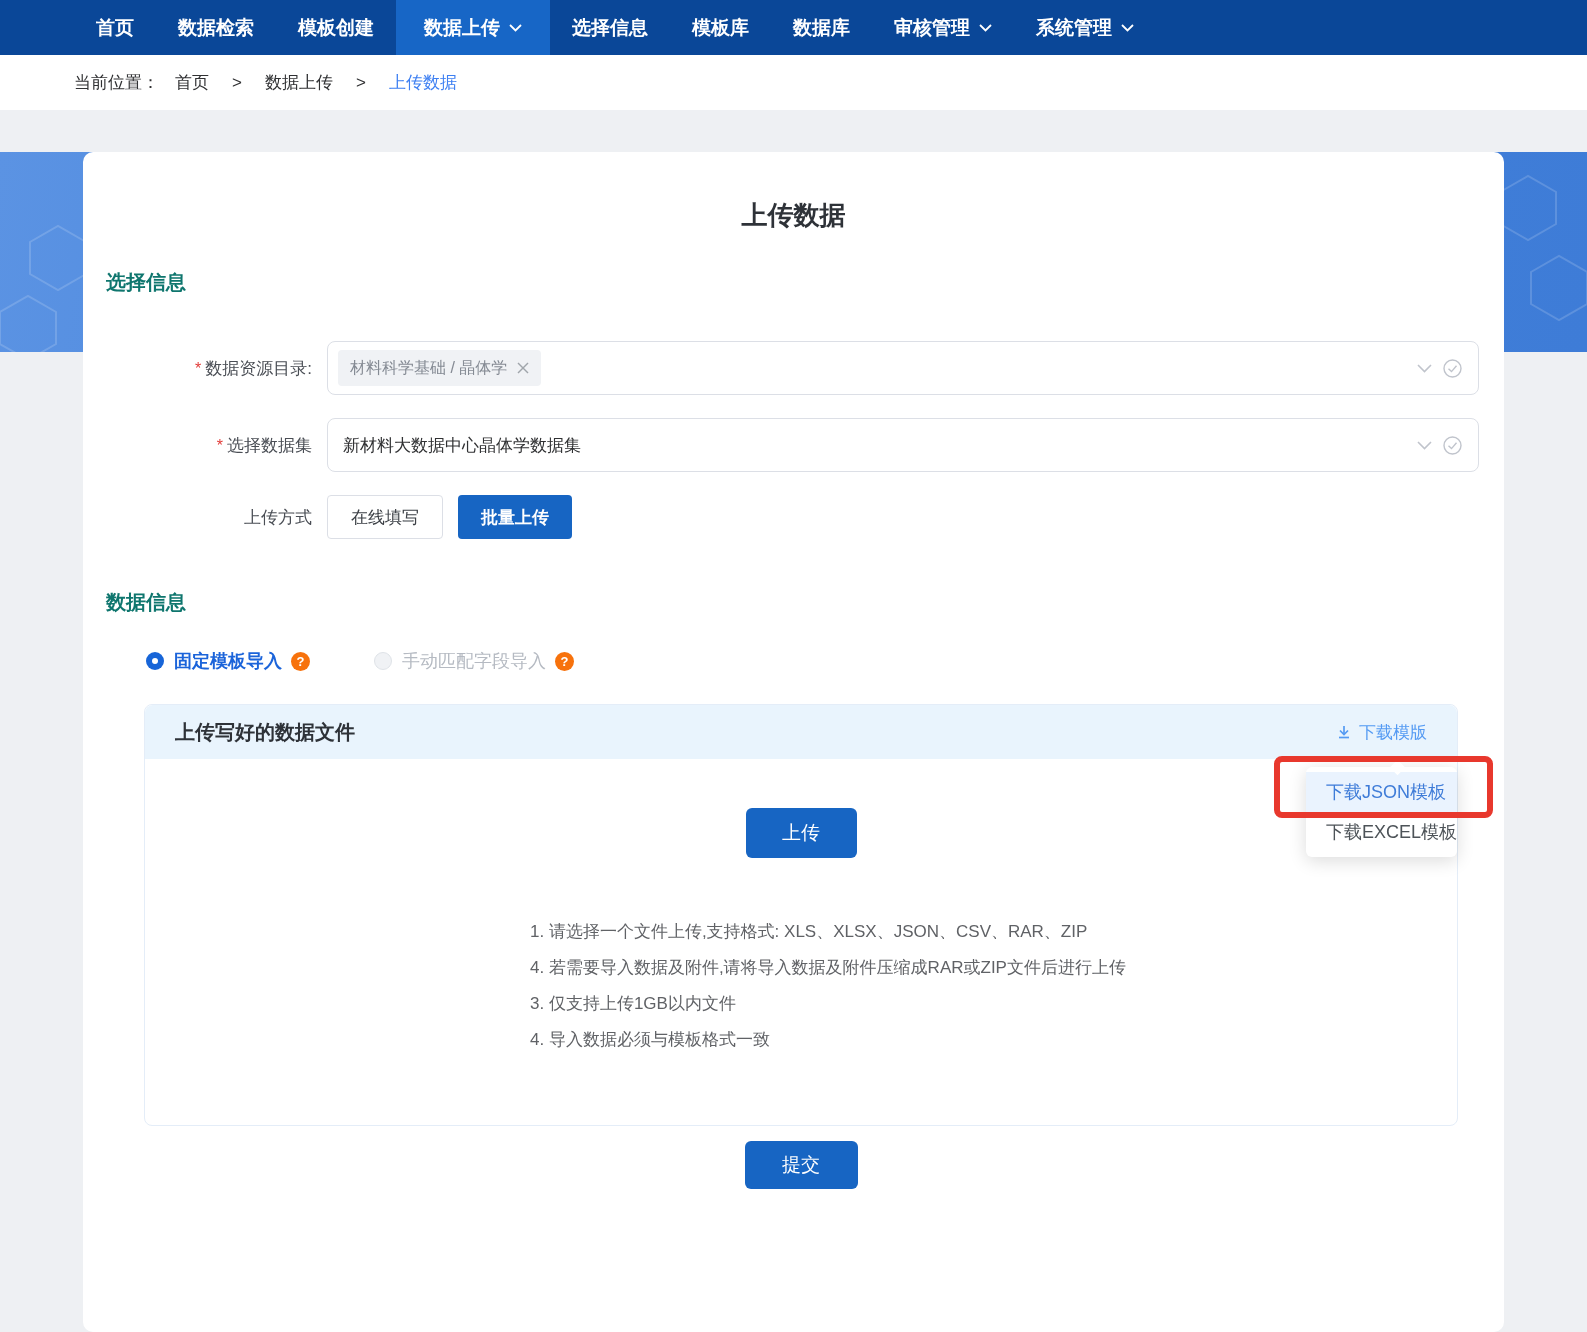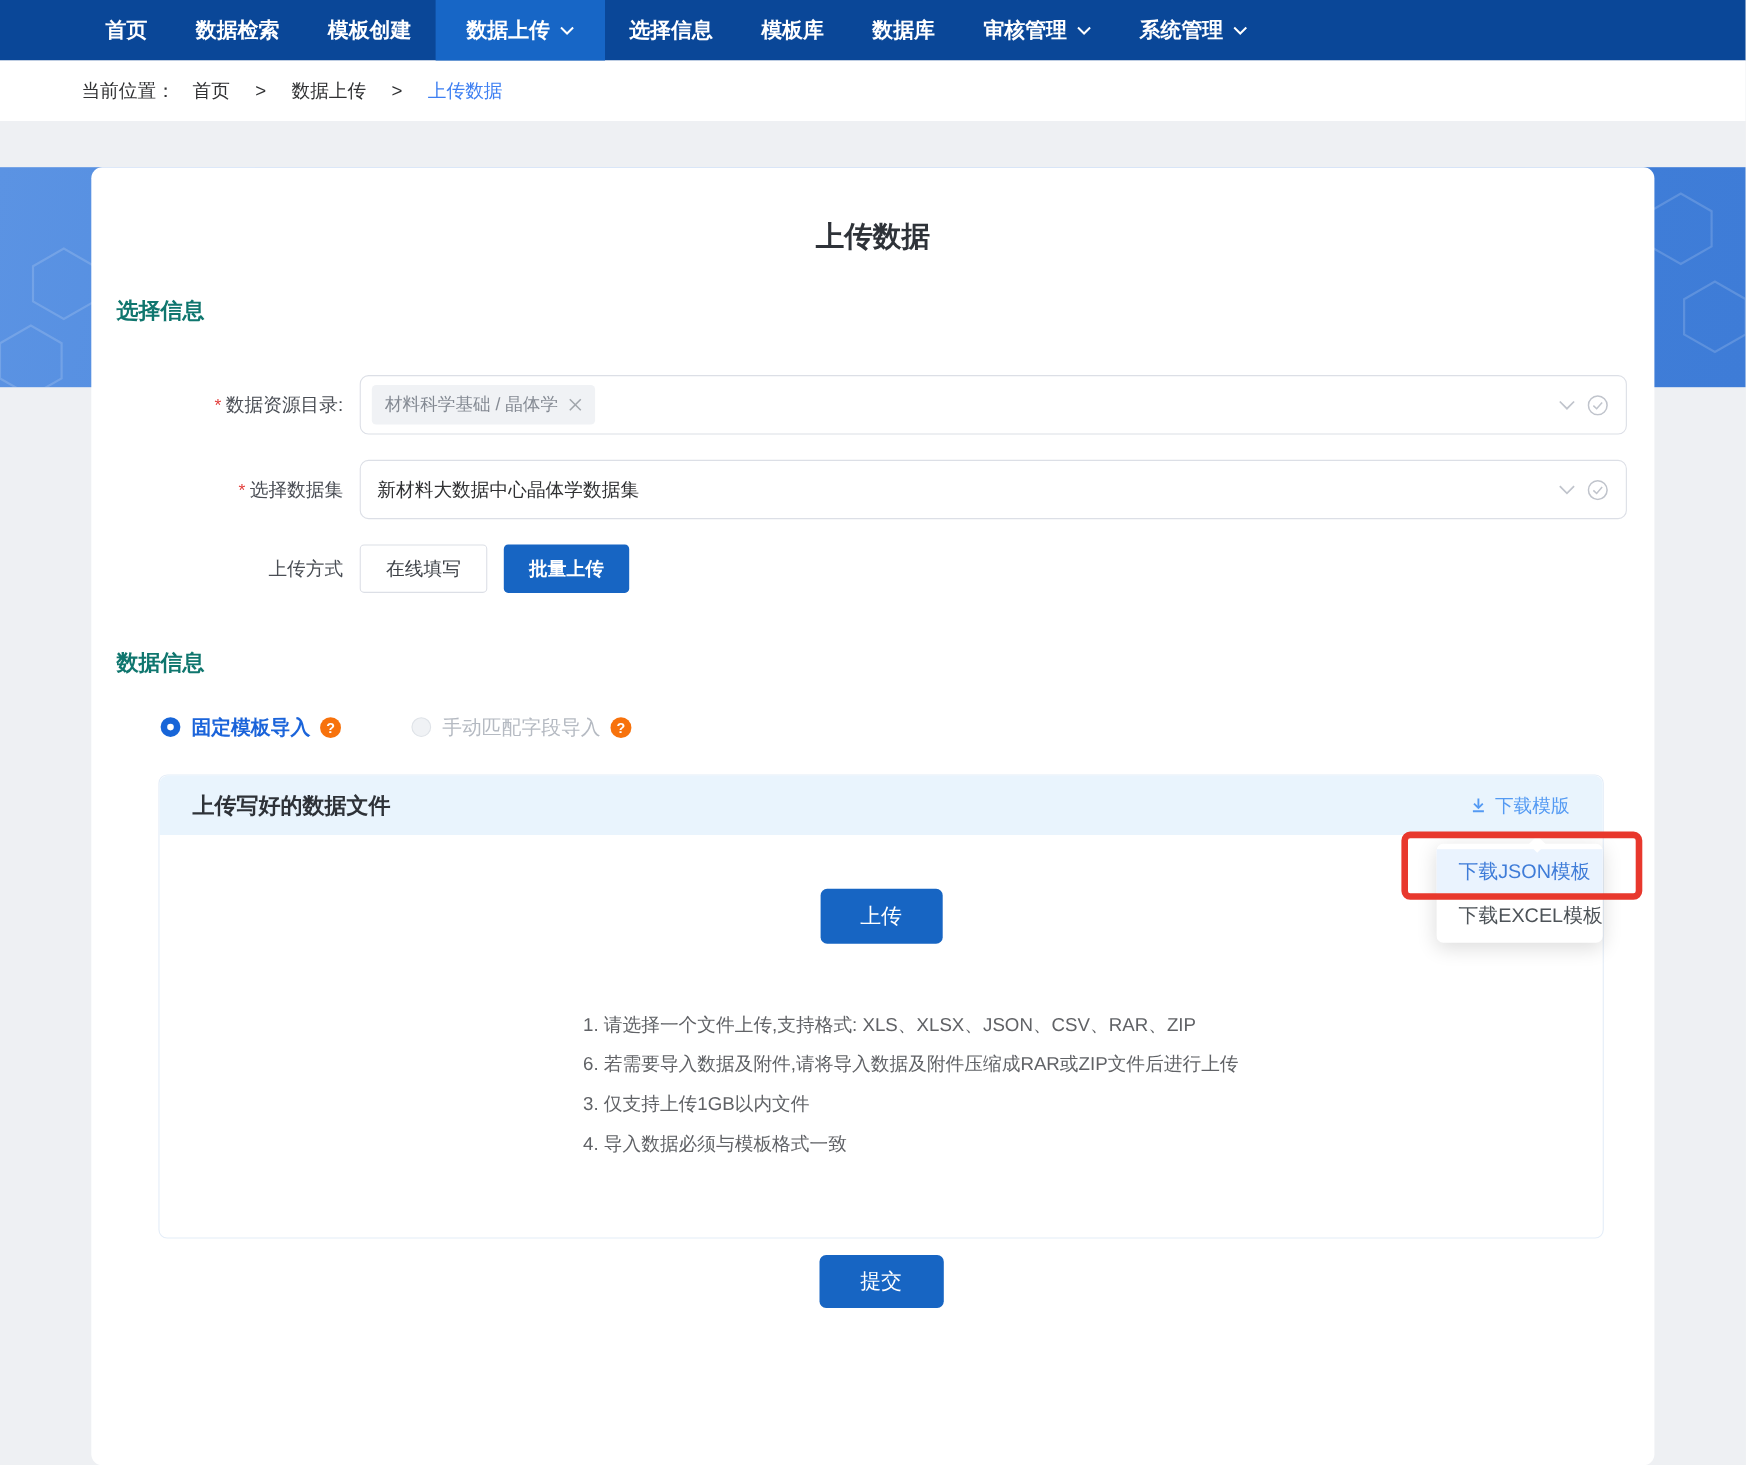--- a/index.html
+++ b/index.html
@@ -260,21 +260,21 @@
             <line x1="3" y1="13.5" x2="13" y2="13.5" stroke="#549af3" stroke-width="1.7"></line>
           </svg>
           <span>下载模版</span>
         </div>
       </div>
 
       <div class="panel-body">
         <button class="btn btn-primary upload-btn">上传</button>
         <div class="instructions">
           <div>1. 请选择一个文件上传,支持格式: XLS、XLSX、JSON、CSV、RAR、ZIP</div>
-          <div>6. 若需要导入数据及附件,请将导入数据及附件压缩成RAR或ZIP文件后进行上传</div>
+          <div>4. 若需要导入数据及附件,请将导入数据及附件压缩成RAR或ZIP文件后进行上传</div>
           <div>3. 仅支持上传1GB以内文件</div>
           <div>4. 导入数据必须与模板格式一致</div>
         </div>
       </div>
 
       <div class="dropdown">
         <span class="dropdown-caret"></span>
         <div class="dropdown-item active">下载JSON模板</div>
         <div class="dropdown-item">下载EXCEL模板</div>
       </div>

